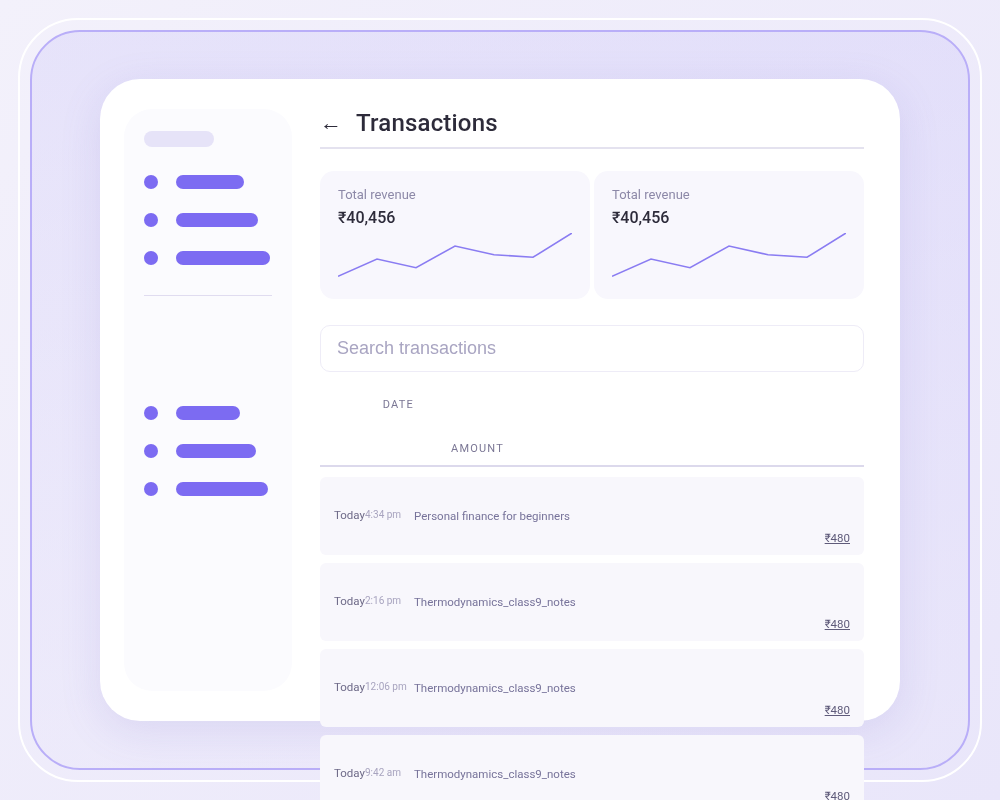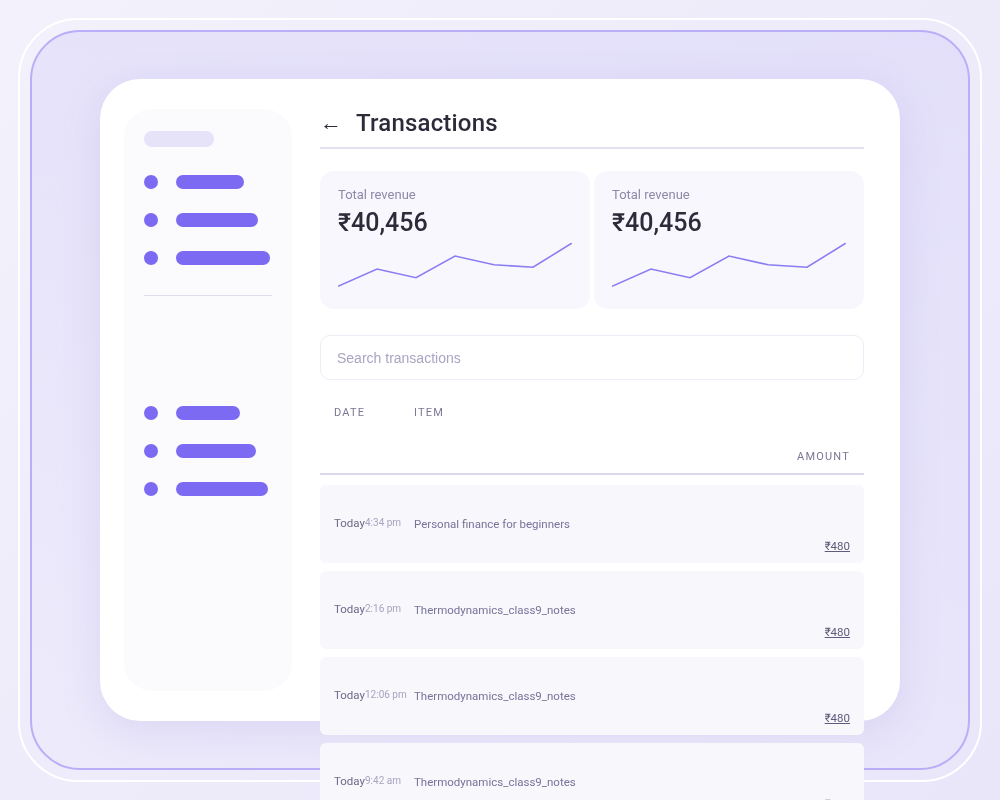--- a/index.html
+++ b/index.html
@@ -71,41 +71,41 @@
   }
   .back-arrow { font-size: 22px; color: #2d2b3a; cursor: pointer; line-height: 1; }
   .page-title { font-size: 24px; font-weight: 500; color: #2d2b3a; letter-spacing: .2px; }
 
   .cards { display: flex; gap: 4px; margin-bottom: 26px; }
   .card {
     flex: 1; background: #f8f7fd;
     border-radius: 14px; padding: 16px 18px 10px;
   }
   .card-label { font-size: 13px; color: #8d89a8; margin-bottom: 6px; }
-  .card-value { font-size: 25px; font-weight: 500; color: #2d2b3a; margin-bottom: 6px; }
+  .card-value { font-size: 16px; font-weight: 500; color: #2d2b3a; margin-bottom: 6px; }
   .sparkline { width: 100%; height: 52px; }
   .sparkline polyline { fill: none; stroke: #8a7cf2; stroke-width: 1.6; }
 
   .search {
     border: 1px solid #eeecf7; border-radius: 10px;
     padding: 12px 16px; margin-bottom: 26px;
   }
   .search input {
     width: 100%; border: none; outline: none; background: transparent;
-    font-size: 14px; color: #64607d;
+    font-size: 18px; color: #64607d;
   }
   .search input::placeholder { color: #a9a5c2; }
 
   .thead {
     display: flex; padding: 0 14px 10px;
     border-bottom: 2px solid #dcd9ec;
     font-size: 11px; letter-spacing: 1.2px; color: #7b7795;
     margin-bottom: 10px;
   }
-  .col-date { width: 80px; }
+  .col-date { width: 80px; text-align: right; }
   .col-item { flex: 1; }
   .col-amt  { width: 90px; text-align: right; margin-top: 44px; }
 
   .row {
     display: flex; align-items: center;
     background: #f8f7fc; border-radius: 6px;
     padding: 10px 14px; margin-bottom: 8px;
     font-size: 11.5px; color: #6e6a88;
   }
   .row .col-date { display: flex; flex-direction: row; line-height: 1.35; }
@@ -177,21 +177,20 @@
         </svg>
       </div>
     </div>
 
     <div class="search">
       <input type="text" placeholder="Search transactions" style="">
     </div>
 
     <div class="thead">
       <div class="col-date">DATE</div>
-      <div class="col-item">ITEM</div>
       <div class="col-amt">AMOUNT</div>
     </div>
 
     <div id="tbody">
         <div class="row">
           <div class="col-date">
             <span class="d1">Today</span>
             <span class="d2">4:34 pm</span>
           </div>
           <div class="col-item">Personal finance for beginners</div>

